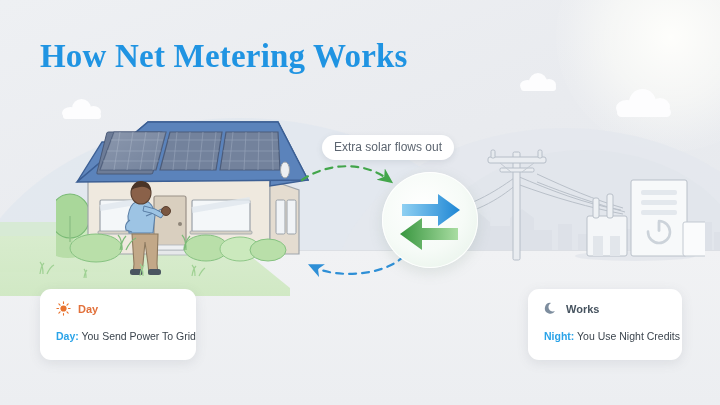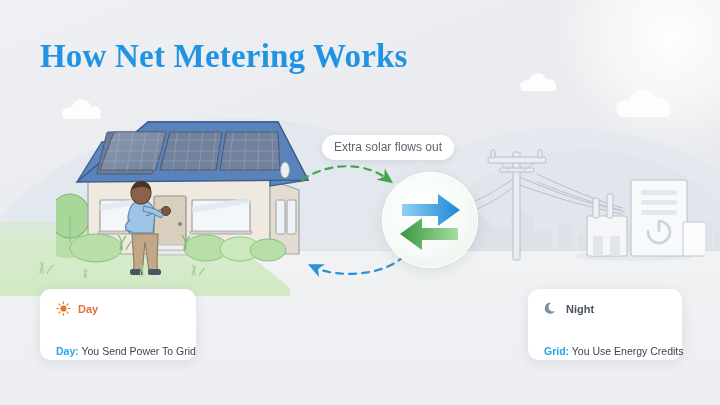--- a/index.html
+++ b/index.html
@@ -63,21 +63,21 @@
   
   .card{background:#ffffff;border-radius:11px;
     box-shadow:0 3px 12px rgba(90,100,115,.13);
     padding:12px 16px 30px 16px;box-sizing:border-box;}
   #card-day{left:40px;top:289px;width:156px;height:71px;}
   #card-night{left:528px;top:289px;width:154px;height:71px;}
   .card-head{display:flex;align-items:center;gap:7px;}
   .card-title{font-size:11px;font-weight:bold;}
   #day-title{color:#e2703a;}
   #night-title{color:#46535f;}
-  .card-body{margin-top:29px;font-size:10.5px;color:#3c454e;white-space:nowrap;}
+  .card-body{margin-top:14px;font-size:10.5px;color:#3c454e;white-space:nowrap;}
   .lead{color:#2aa3e8;font-weight:bold;}
 </style>
 </head>
 <body>
 
 <div id="stage">
 
   <div class="abs" id="sun-glow"></div>
 
   <div class="abs" id="hill-far"></div>
@@ -351,20 +351,20 @@
     <div class="card-body">
       <span class="lead">Day:</span><span> You Send Power To Grid</span>
     </div>
   </div>
 
   <div class="abs card" id="card-night">
     <div class="card-head">
       <svg width="15" height="15" viewBox="0 0 20 20">
         <path d="M14.6 13.4 A7.2 7.2 0 1 1 9.4 2.6 A5.8 5.8 0 0 0 14.6 13.4 Z" fill="#7d8d9e"></path>
       </svg>
-      <span class="card-title" id="night-title">Night</span>
+      <span class="card-title" id="night-title">Works</span>
     </div>
     <div class="card-body">
-      <span class="lead">Grid:</span><span> You Use Energy Credits</span>
+      <span class="lead">Night:</span><span> You Use Night Credits</span>
     </div>
   </div>
 
 </div>
 
 </body></html>

